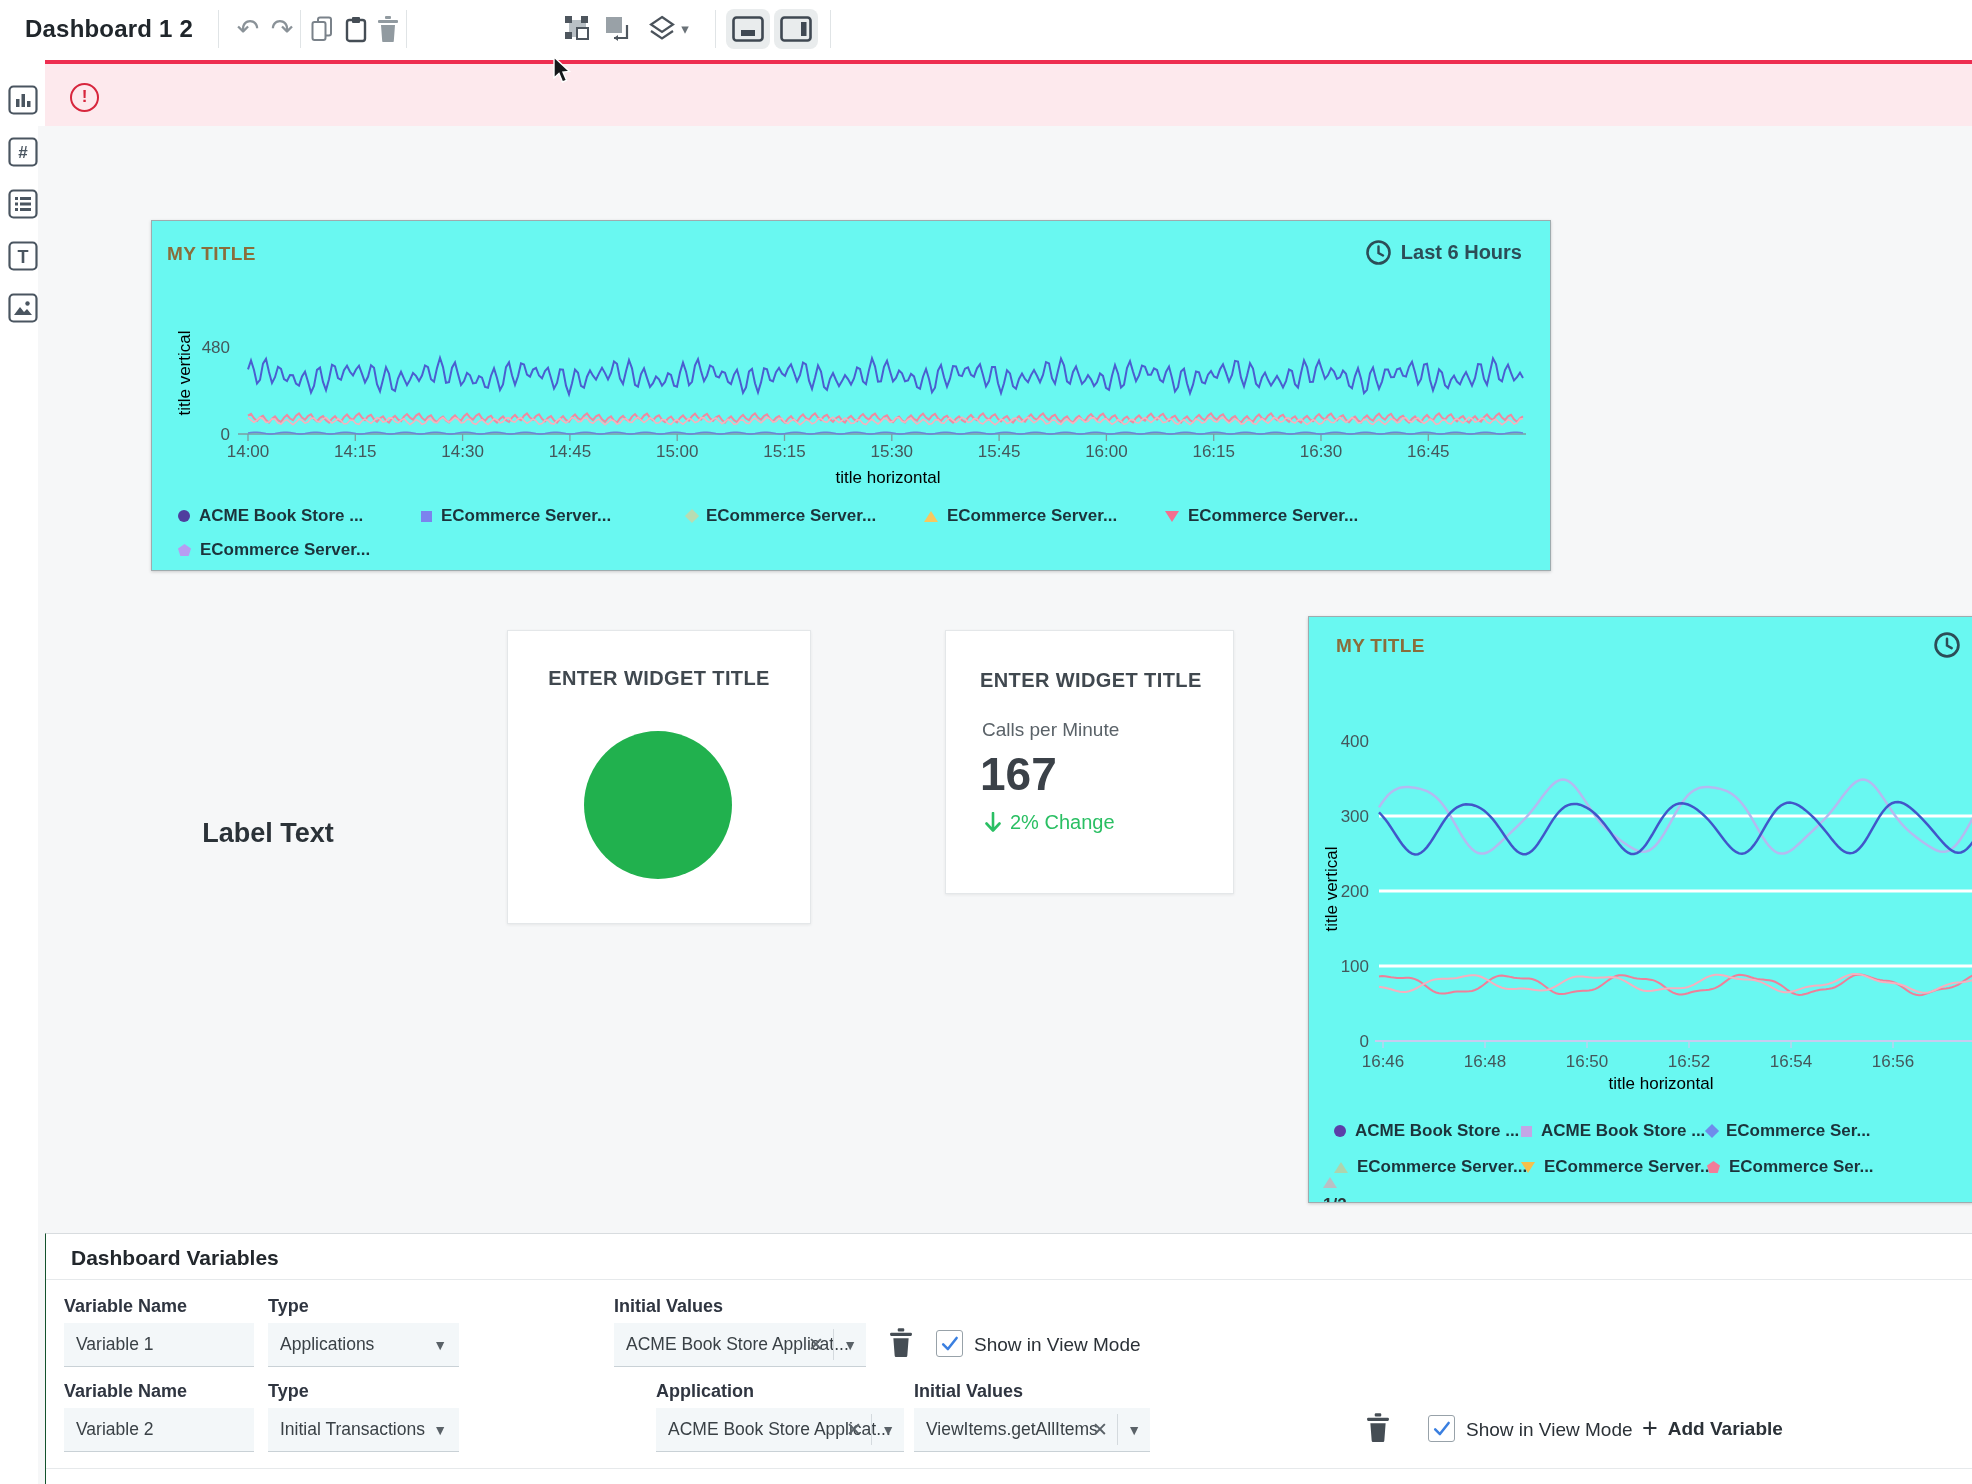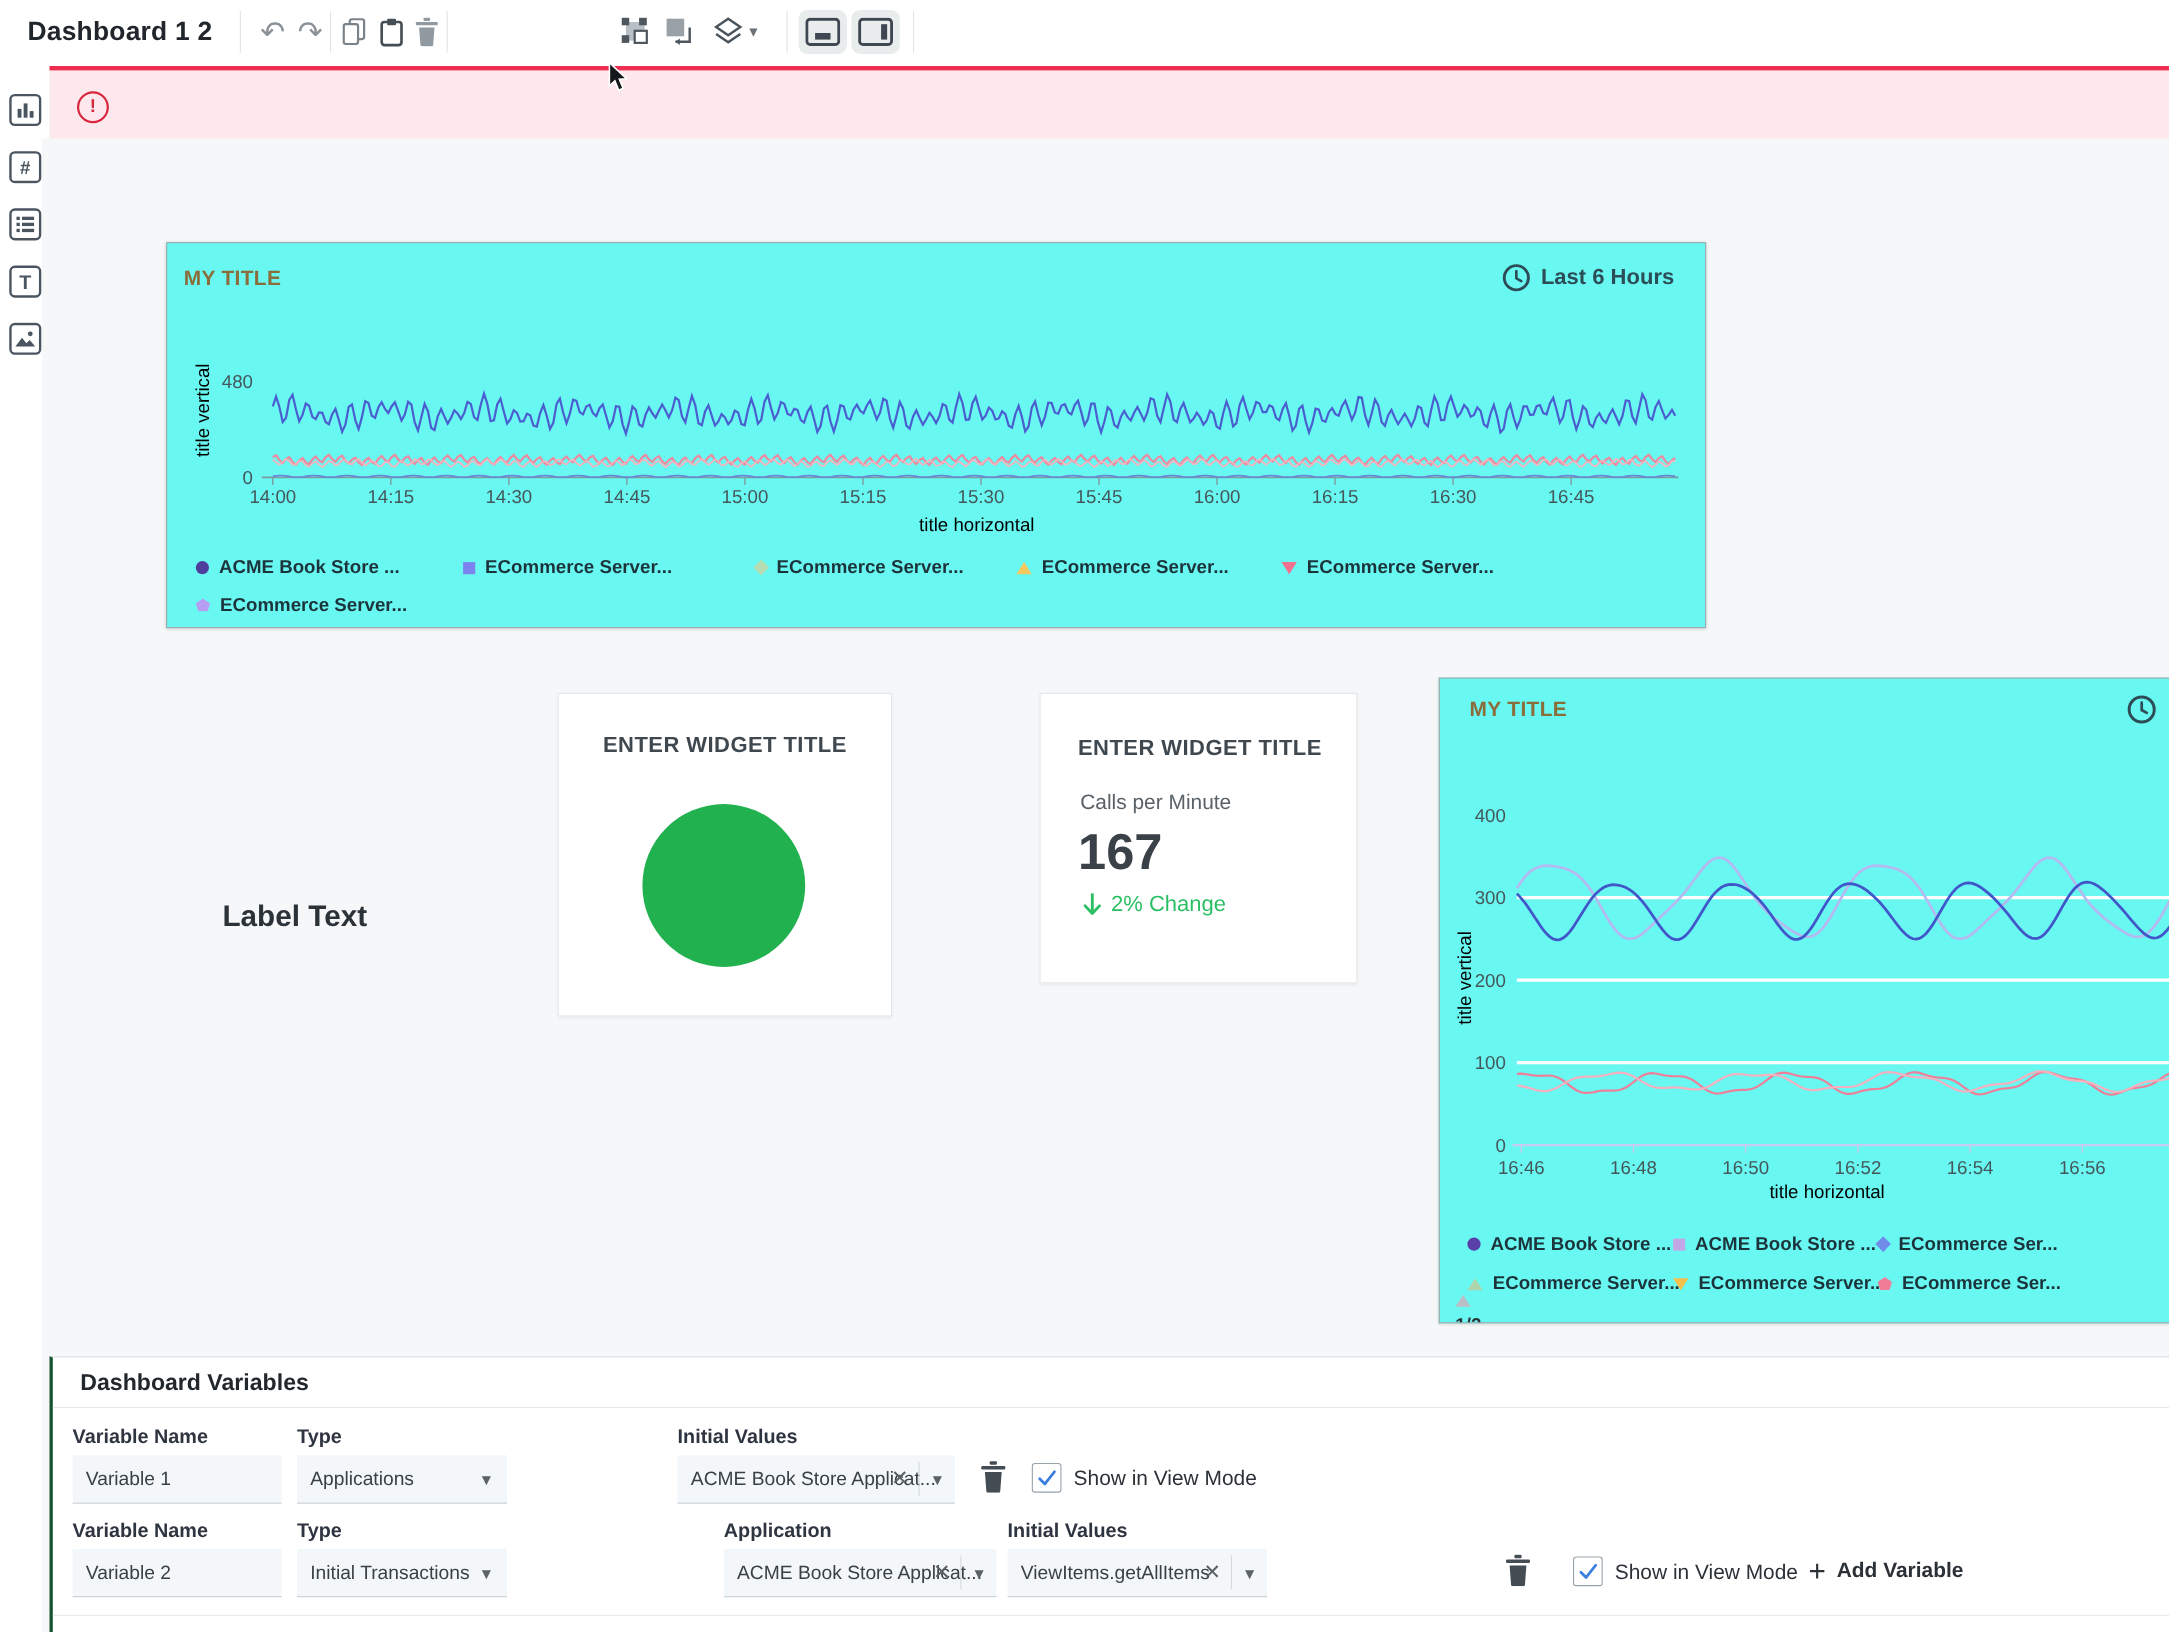--- a/index.html
+++ b/index.html
@@ -37,21 +37,21 @@
   .pg-up{width:0;height:0;border-left:7px solid transparent;border-right:7px solid transparent;border-bottom:11px solid #b9bfc4;}
   .pg-down{width:0;height:0;border-left:8px solid transparent;border-right:8px solid transparent;border-top:12px solid #1f2f9e;}
   
   .card{position:absolute;background:#fff;border:1px solid #e4e7e9;box-shadow:0 1px 3px rgba(0,0,0,.07);}
   .card-title{font-size:20px;font-weight:bold;color:#40484f;letter-spacing:.4px;}
   .metric-label{font-size:19px;color:#5a6268;}
   .metric-value{font-size:46px;font-weight:bold;color:#3b4148;}
   .metric-change{display:flex;align-items:center;gap:8px;font-size:20px;color:#2abf63;}
   #label-text{position:absolute;left:168px;top:818px;width:200px;text-align:center;font-size:27px;font-weight:600;color:#2b3238;}
   
-  #vars{position:absolute;left:45px;top:1233px;right:0;bottom:0;background:#fff;border-top:1px solid #d8dcdf;border-left:3px solid #14532d;}
+  #vars{position:absolute;left:45px;top:1233px;right:0;bottom:0;background:#fff;border-top:1px solid #d8dcdf;border-left:1px solid #14532d;}
   .vp-heading{position:absolute;left:25px;top:12px;font-size:21px;font-weight:bold;color:#22272c;}
   .vp-divider{position:absolute;left:0;right:0;height:1px;background:#e6e9eb;}
   .fld-label{position:absolute;font-size:18px;font-weight:bold;color:#2f3540;}
   .fld{position:absolute;height:44px;background:#f3f7f9;border-bottom:1.5px solid #c9d1d6;font-size:17.5px;color:#3a4146;
     display:flex;align-items:center;padding:0 12px;box-sizing:border-box;white-space:nowrap;overflow:hidden;}
   .fld .caret{position:absolute;right:12px;color:#5a6268;font-size:14px;}
   .combo .clear-x{position:absolute;right:42px;color:#5a6268;font-size:19px;font-weight:bold;cursor:pointer;}
   .combo .combo-div{position:absolute;right:32px;top:6px;bottom:6px;width:1px;background:#d4dade;}
   .combo .caret{right:9px;}
   .chk{position:absolute;width:25px;height:25px;background:#fff;border:1.5px solid #98a2a9;border-radius:3px;display:flex;align-items:center;justify-content:center;cursor:pointer;}

